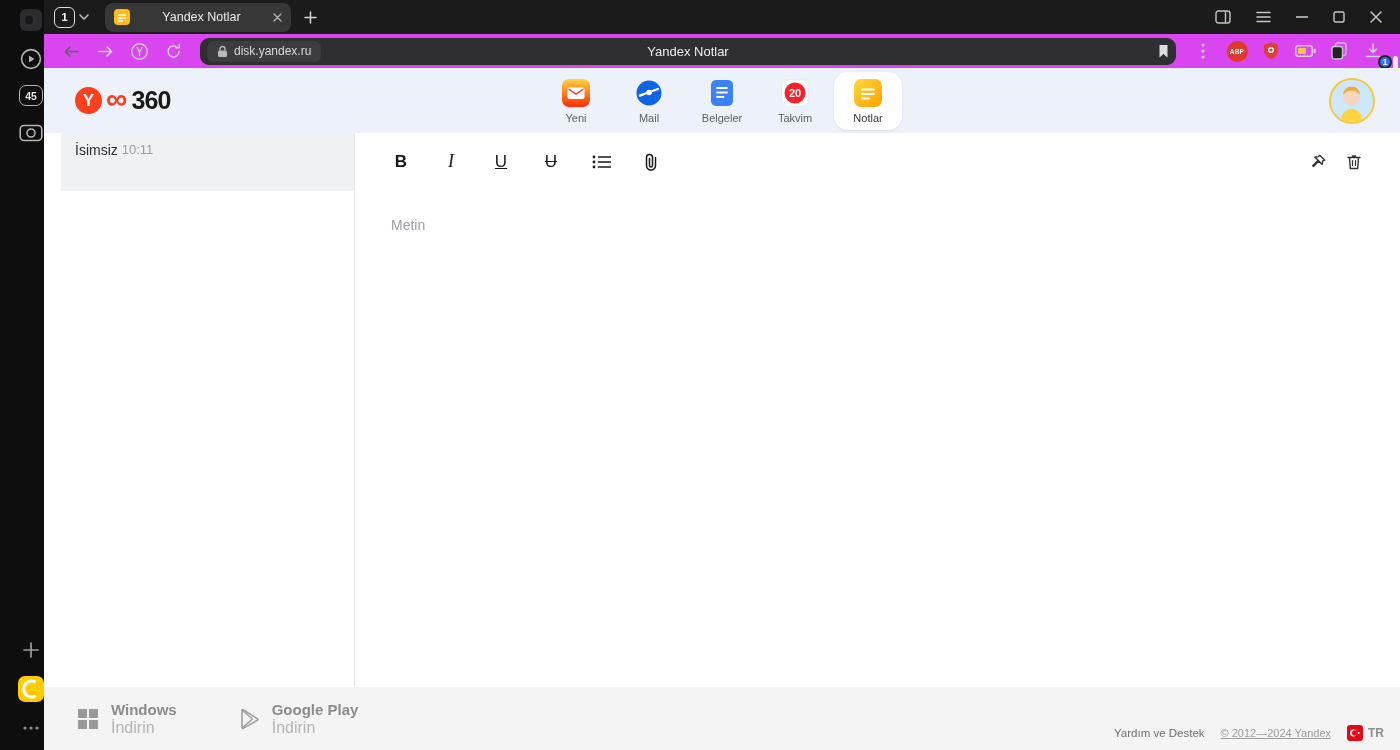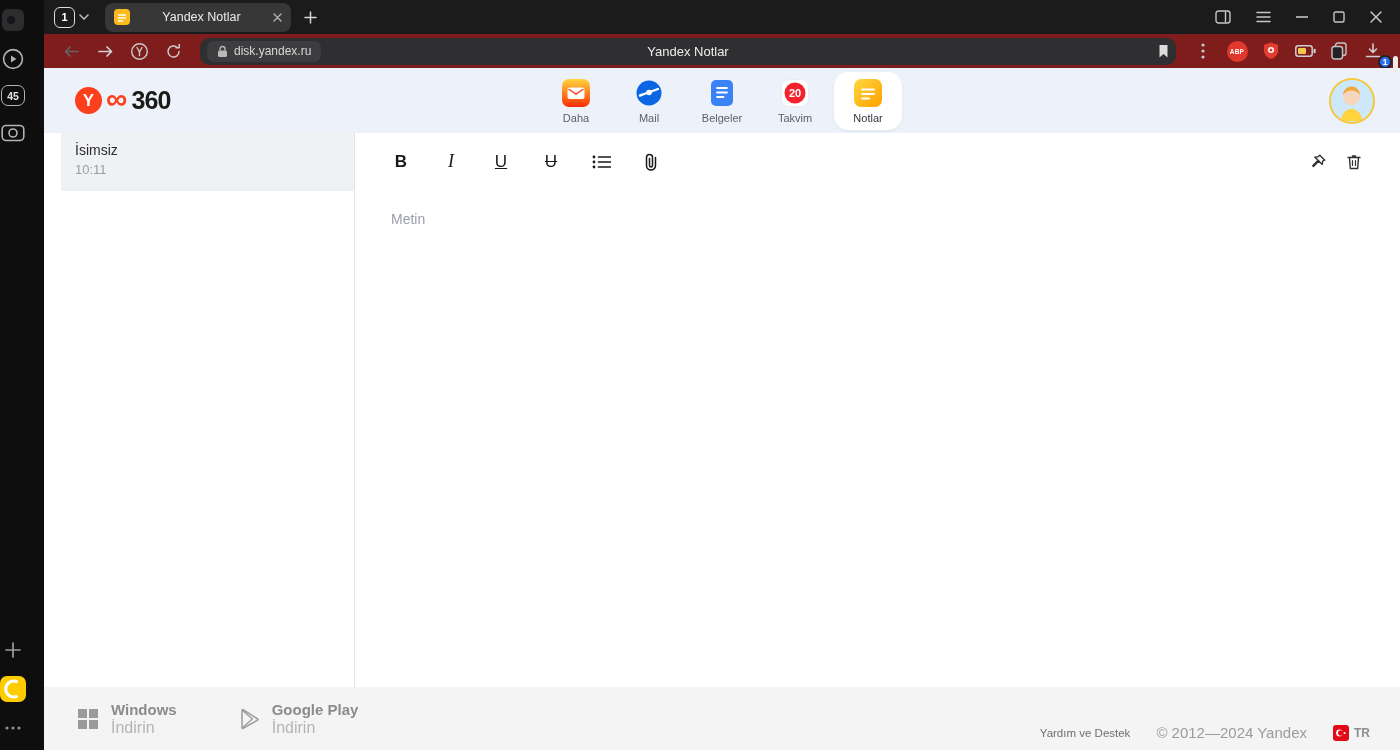--- a/index.html
+++ b/index.html
@@ -2,41 +2,41 @@
 <html><head>
 <meta charset="utf-8">
 <style>
   * { margin:0; padding:0; box-sizing:border-box; }
   html,body { width:1400px; height:750px; }
   body { font-family:"Liberation Sans","DejaVu Sans",sans-serif; background:#fff; overflow:hidden; }
 
   .window { position:relative; width:1400px; height:750px; display:flex; background:#fff; }
 
   
-  .bsidebar { width:44px; background:#0e0e0f; display:flex; flex-direction:column; align-items:flex-start; padding:7px 0 9px; flex-shrink:0; }
+  .bsidebar { width:44px; background:#0e0e0f; display:flex; flex-direction:column; align-items:flex-end; padding:7px 0 9px; flex-shrink:0; }
   .sb-group { display:flex; flex-direction:column; align-items:center; gap:13px; }
   .sb-spacer { flex:1; }
   .sb-btn { width:26px; height:26px; display:flex; align-items:center; justify-content:center; cursor:pointer; }
   .sb-count { width:24px; height:21px; border:1.6px solid #b3b3b3; border-radius:7px; color:#e3e3e3; font-size:10.5px; font-weight:700; display:flex; align-items:center; justify-content:center; }
 
   
   .bmain { flex:1; display:flex; flex-direction:column; min-width:0; }
   .tabstrip { height:34px; background:#1b1b1c; display:flex; align-items:center; padding:0 10px 0 6px; flex-shrink:0; }
   .tabcount { display:flex; align-items:center; gap:4px; padding:0 4px; cursor:pointer; }
   .tabcount-box { min-width:21px; height:21px; border:1.5px solid #dedede; border-radius:6px; color:#fff; font-size:11px; font-weight:700; display:flex; align-items:center; justify-content:center; padding:0 3px; }
   .tab { margin-left:12px; width:186px; height:29px; background:#373738; border-radius:8px; display:flex; align-items:center; padding:0 9px; gap:7px; cursor:pointer; }
   .favicon { width:16px; height:16px; flex-shrink:0; }
   .tab-title { flex:1; text-align:center; color:#ececec; font-size:12.5px; white-space:nowrap; overflow:hidden; }
   .tab-close { display:flex; align-items:center; cursor:pointer; }
   .newtab { margin-left:13px; display:flex; align-items:center; cursor:pointer; }
   .wctrl { margin-left:auto; display:flex; align-items:center; gap:25px; padding-right:8px; }
   .wctrl span { display:flex; align-items:center; cursor:pointer; }
 
   
-  .navbar { height:34px; background:#7f1d1d; display:flex; align-items:center; padding:0 12px; gap:4px; flex-shrink:0; }
+  .navbar { height:34px; background:#d946ef; display:flex; align-items:center; padding:0 12px; gap:4px; flex-shrink:0; }
   .nav-ibtn { width:30px; height:28px; display:flex; align-items:center; justify-content:center; border-radius:6px; cursor:pointer; flex-shrink:0; }
   .addressbar { flex:1; height:27px; margin:0 8px; background:#2f2f31; border-radius:9px; display:flex; align-items:center; padding:0 7px; position:relative; min-width:0; cursor:text; }
   .urlchip { height:21px; background:#3d3d40; border-radius:7px; display:flex; align-items:center; gap:6px; padding:0 10px; color:#d8d8d8; font-size:12px; z-index:2; }
   .ptitle { position:absolute; left:0; right:0; text-align:center; color:#eeeeee; font-size:13px; z-index:1; pointer-events:none; }
   .bookmark { margin-left:auto; z-index:2; display:flex; cursor:pointer; }
   .abp { width:21px; height:21px; border-radius:50%; background:#e0382d; color:#fff; font-size:6.5px; font-weight:700; display:flex; align-items:center; justify-content:center; letter-spacing:.2px; }
   .dl { position:relative; }
   .dlbadge { position:absolute; right:-4px; bottom:-4px; width:14px; height:14px; border-radius:50%; background:#2f6ef6; color:#fff; font-size:8.5px; font-weight:700; display:flex; align-items:center; justify-content:center; border:2px solid #232325; }
   .scrollthumb { position:absolute; right:2px; top:56px; width:5px; height:17px; background:#ececec; border-radius:3px; z-index:40; }
 
@@ -54,47 +54,47 @@
   .svc-badge { position:absolute; left:0; right:0; top:50%; transform:translateY(-50%); text-align:center; color:#fff; font-size:11px; font-weight:700; }
   .svc-label { font-size:11px; color:#5b616b; white-space:nowrap; }
   .svc.active .svc-label { color:#33373d; }
   .avatar { margin-left:auto; width:46px; height:46px; border-radius:50%; border:2.5px solid #f7c83d; overflow:hidden; background:#cde7fb; cursor:pointer; flex-shrink:0; }
 
   
   .content { flex:1; display:flex; min-height:0; }
   .notes-panel { width:311px; padding-left:17px; border-right:1px solid #e4e4e4; display:flex; flex-direction:column; flex-shrink:0; }
   .newnote { height:62px; display:flex; align-items:center; gap:19px; padding-left:20px; border-bottom:1px solid #ededed; cursor:pointer; flex-shrink:0; }
   .newnote-label { font-size:14px; font-weight:600; color:#17181a; }
-  .note-item { height:58px; padding:9px 14px 0; display:flex; flex-direction:column; gap:4px; cursor:pointer; flex-shrink:0; }
+  .note-item { height:58px; padding:9px 14px 0; display:flex; flex-direction:row; gap:4px; cursor:pointer; flex-shrink:0; }
   .note-item.selected { background:#f0f1f2; }
   .note-title { font-size:14px; color:#2c2d2e; }
   .note-time { font-size:13px; color:#9a9ea6; }
 
   .editor { flex:1; display:flex; flex-direction:column; padding:0 36px; min-width:0; }
   .toolbar { height:57px; display:flex; align-items:center; gap:30px; flex-shrink:0; }
   .tb { width:20px; height:22px; display:flex; align-items:center; justify-content:center; font-size:17px; color:#18191b; cursor:pointer; }
   .tb-bold { font-weight:700; }
   .tb-italic { font-style:italic; font-family:"Liberation Serif","DejaVu Serif",serif; font-size:18px; }
   .tb-underline { text-decoration:underline; }
   .tb-strike { text-decoration:line-through; }
   .toolbar-right { margin-left:auto; display:flex; align-items:center; gap:16px; }
   .title-ph { margin-top:6px; font-size:27px; font-weight:700; color:#9a9ea8; cursor:text; }
-  .body-ph { margin-top:21px; font-size:14px; color:#9a9ea8; cursor:text; }
-
-  
-  .appfooter { height:63px; background:#f4f4f5; display:flex; align-items:center; padding:0 30px 0 34px; flex-shrink:0; }
+  .body-ph { margin-top:27px; font-size:14px; color:#9a9ea8; cursor:text; }
+
+  
+  .appfooter { height:63px; background:#f4f4f5; display:flex; align-items:center; padding:0 16px 0 34px; flex-shrink:0; }
   .store { display:flex; align-items:center; gap:13px; margin-right:62px; cursor:pointer; }
   .store-txt { display:flex; flex-direction:column; gap:1px; }
   .store-title { font-size:15px; font-weight:700; color:#8b8b8b; }
   .store-sub { font-size:16px; color:#b4b4b4; }
   .win-grid { display:grid; grid-template-columns:9px 9px; grid-template-rows:9px 9px; gap:2px; }
   .win-grid i { background:#9a9a9a; display:block; }
-  .footer-right { margin-left:auto; display:flex; align-items:center; gap:26px; align-self:flex-end; padding-bottom:9px; }
+  .footer-right { margin-left:auto; display:flex; align-items:center; gap:16px; align-self:flex-end; padding-bottom:9px; }
   .f-help { font-size:11.5px; color:#6f6f6f; cursor:pointer; }
-  .f-copy { font-size:15px; color:#9c9c9c; }
+  .f-copy { font-size:11px; color:#9c9c9c;text-decoration:underline; }
   .f-lang { display:flex; align-items:center; gap:5px; font-size:12px; color:#8e8e8e; cursor:pointer;font-weight:bold; }
 </style>
 </head>
 <body>
 
 <div class="window">
 
   <aside class="bsidebar">
     <div class="sb-group">
       <div class="sb-btn">
@@ -300,21 +300,21 @@
                     <linearGradient id="gmail" x1="0" y1="0" x2="0" y2="1">
                       <stop offset="0" stop-color="#ffd43c"></stop>
                       <stop offset="1" stop-color="#ff2d06"></stop>
                     </linearGradient>
                   </defs>
                   <rect width="28" height="28" rx="7" fill="url(#gmail)"></rect>
                   <rect x="5.5" y="8.5" width="17" height="11.5" rx="2" fill="#fff"></rect>
                   <path d="M6.5 10l7.5 5.2L21.5 10" stroke="#ff3d1a" stroke-width="1.5" fill="none"></path>
                 </svg>
             </span>
-            <span class="svc-label">Daha</span>
+            <span class="svc-label">Yeni</span>
           </div>
           <div class="svc">
             <span class="svc-icon">
               <svg width="28" height="28">
                   <circle cx="14" cy="14" r="12.5" fill="#0c66e4"></circle>
                   <path d="M5 16.5c4.5-1.6 13.5-4.8 18-6.5" stroke="#fff" stroke-width="2.4" fill="none" stroke-linecap="round"></path>
                   <circle cx="14" cy="13.5" r="2.8" fill="#fff"></circle>
                 </svg>
             </span>
             <span class="svc-label">Mail</span>

